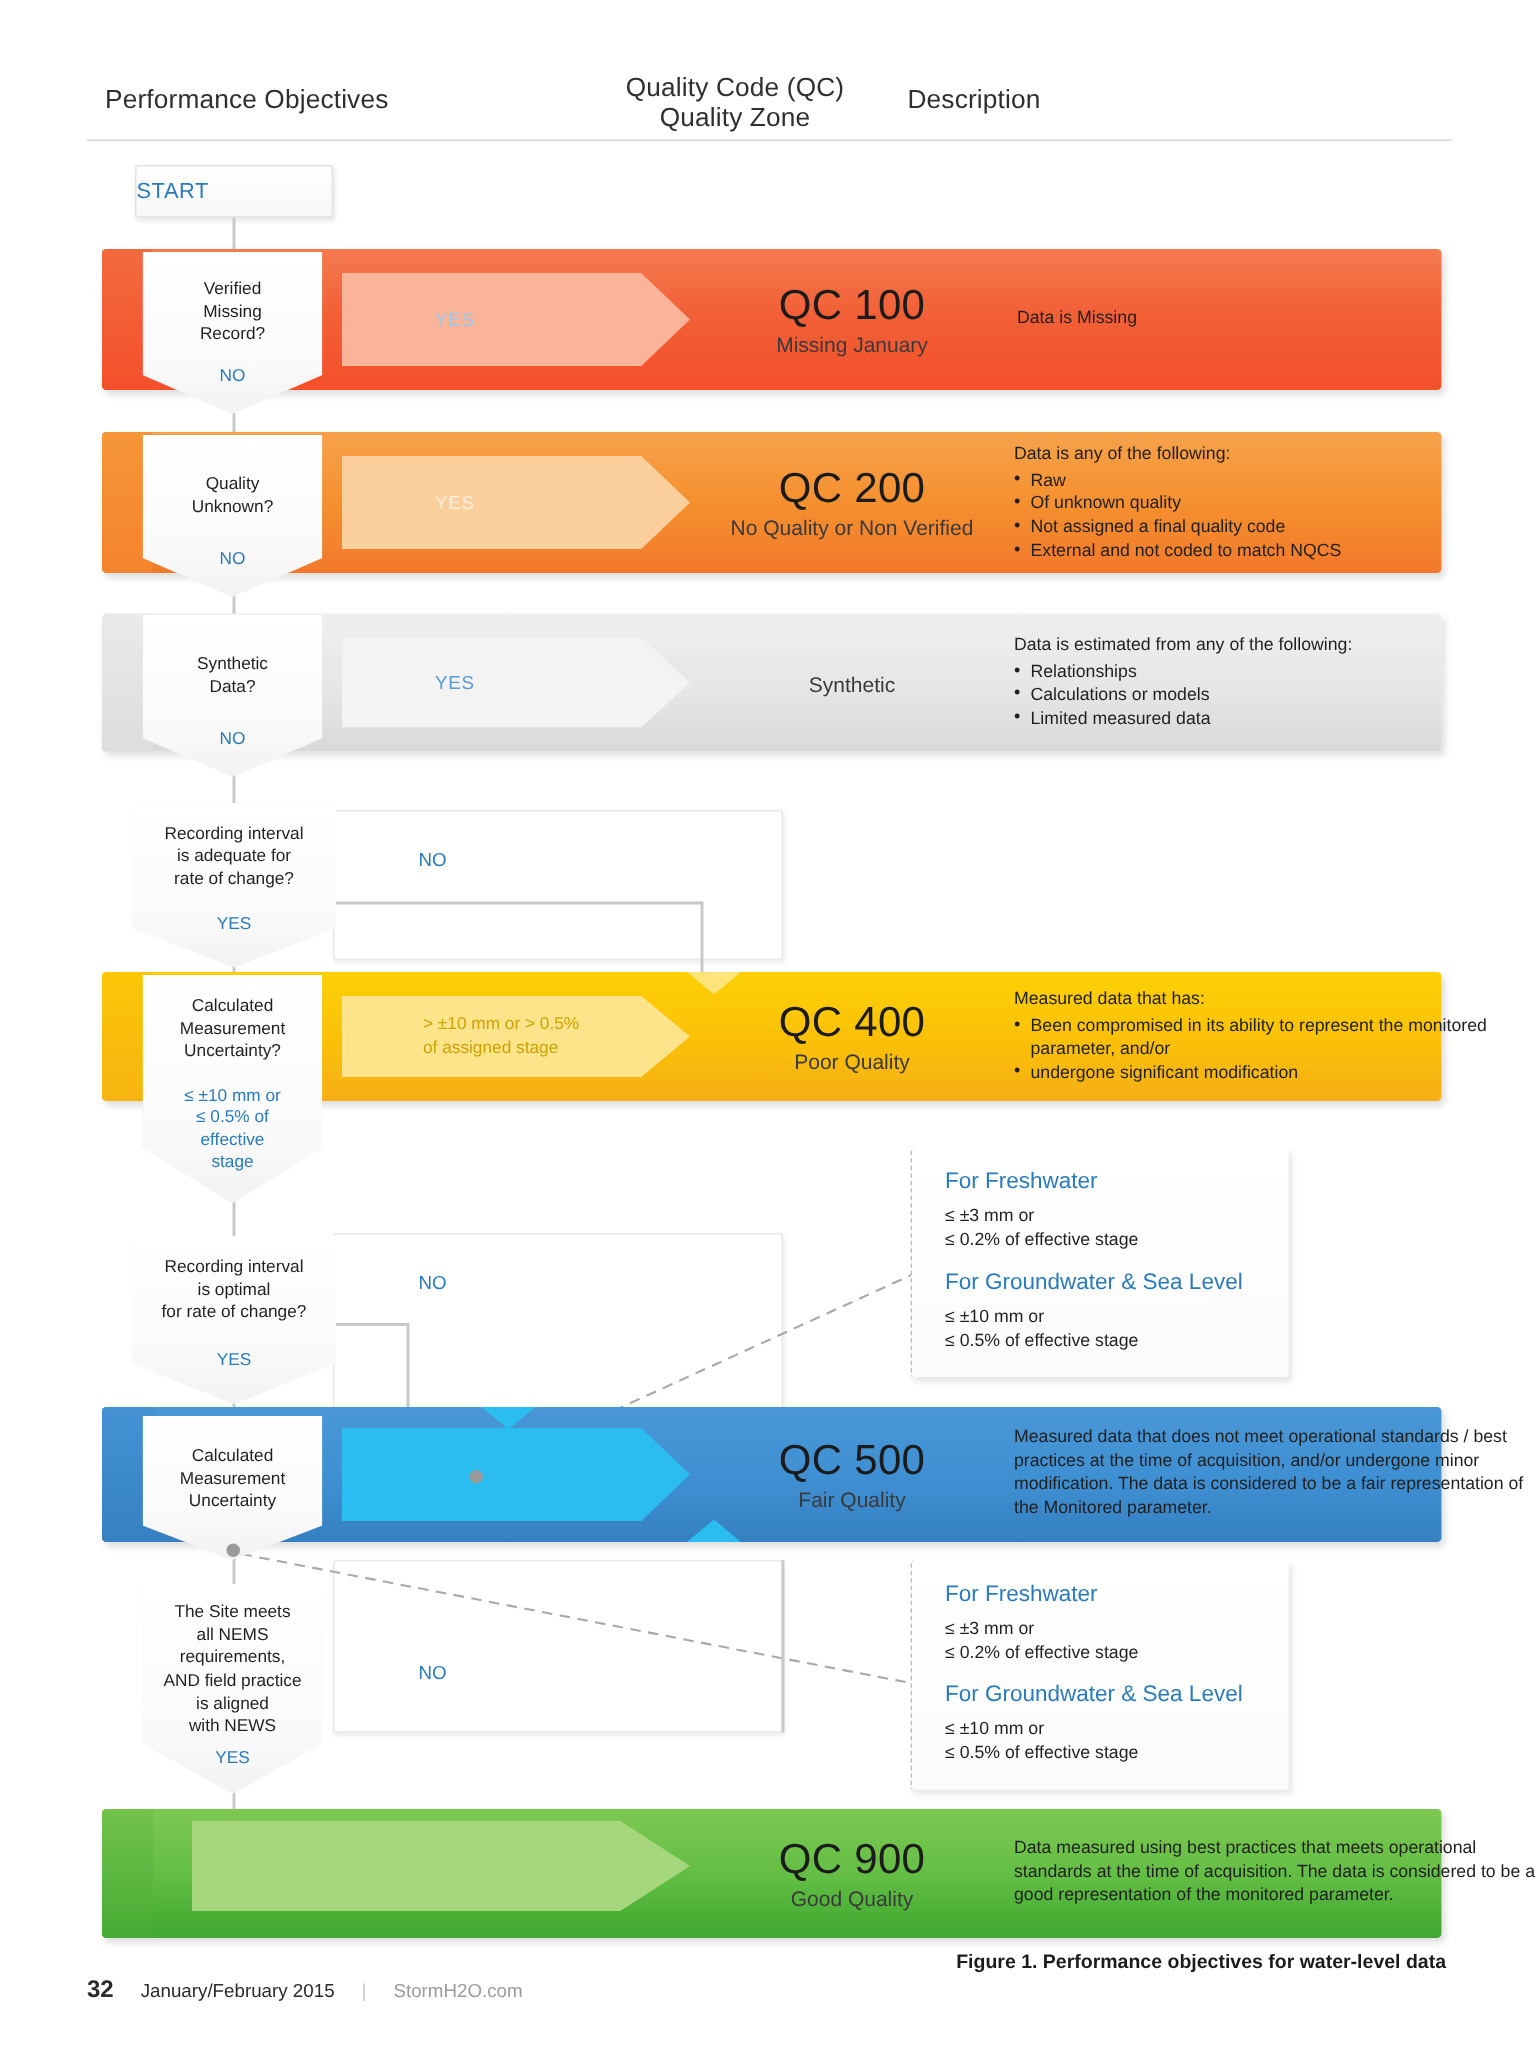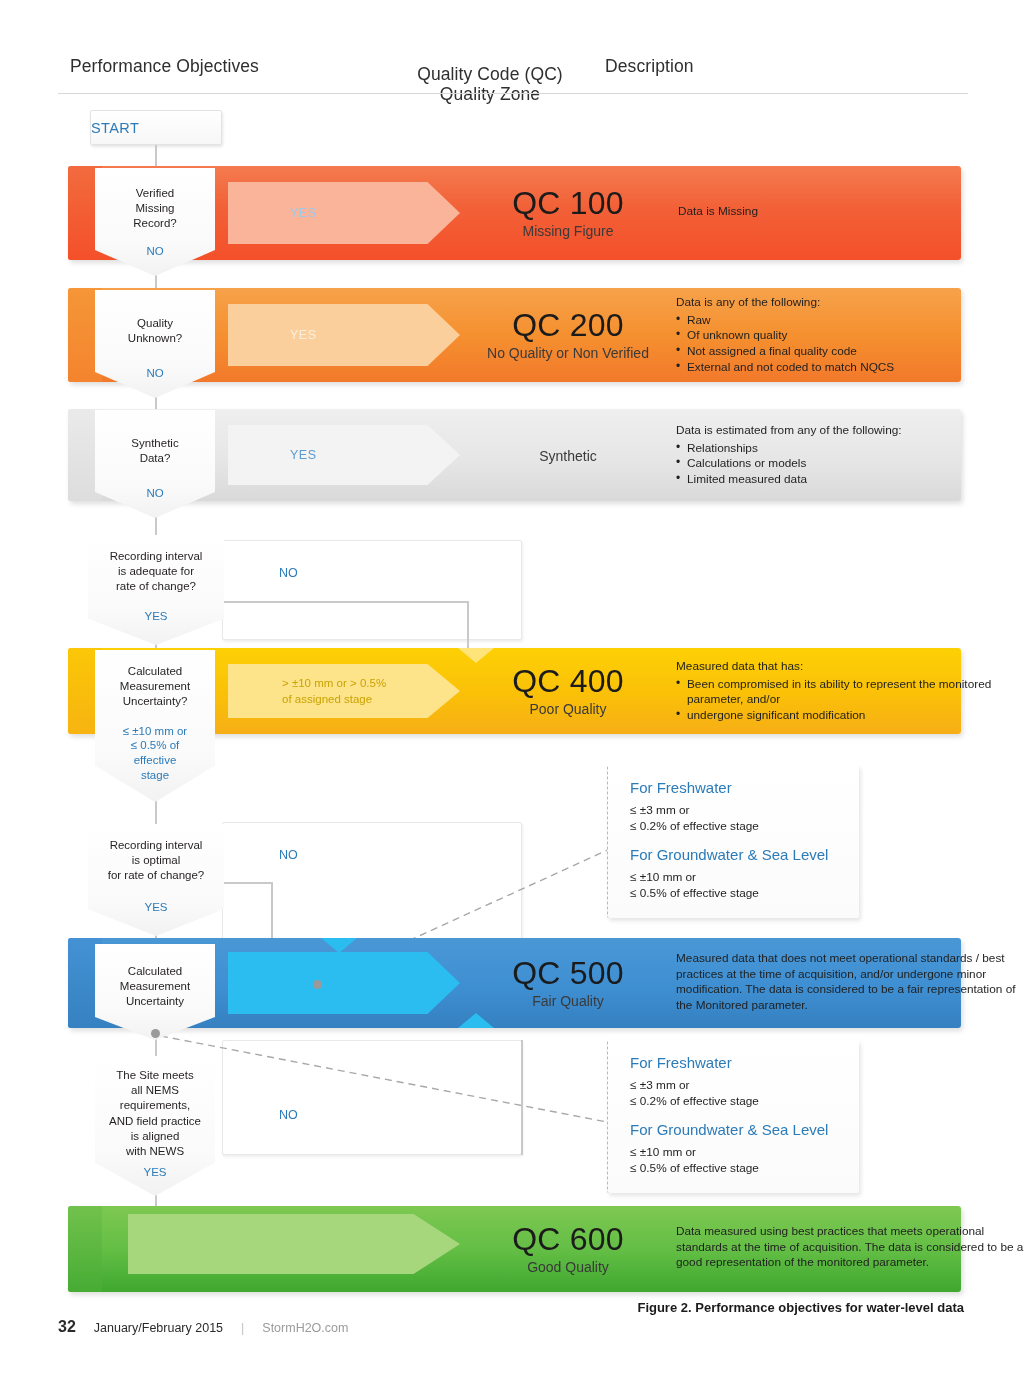--- a/index.html
+++ b/index.html
@@ -12,21 +12,21 @@
   }
   .page { position: relative; width: 1024px; height: 1375px; }
 
   
   .col-headers { position: absolute; top: 48px; left: 0; width: 1024px; height: 46px; }
   .col-h {
     position: absolute; font-size: 17.5px; color: #2f2f2f;
     font-family: "Liberation Sans", sans-serif; line-height: 1.15; letter-spacing: .1px;
   }
   .col-h.perf { left: 70px; top: 8px; }
-  .col-h.qc { left: 415px; top: 16px; text-align: center; width: 150px; }
+  .col-h.qc { left: 415px; top: 0px; text-align: center; width: 150px; }
   .col-h.desc { left: 605px; top: 8px; }
   .header-rule {
     position: absolute; left: 58px; top: 93px; width: 910px; height: 1px;
     background: #d8d8d8;
   }
 
   
   .start-box {
     position: absolute; left: 90px; top: 110px; width: 132px; height: 35px;
     background: linear-gradient(180deg,#ffffff 0%,#f7f7f7 100%);
@@ -87,21 +87,21 @@
     font-size: 12.5px; letter-spacing: .5px; padding-left: 62px;
   }
   .arrow .cond {
     font-size: 11.5px; line-height: 1.4; padding-left: 22px;
   }
   .qc-title {
     position: absolute; left: 400px; top: 50%; transform: translateY(-50%);
     width: 200px; text-align: center; z-index: 5;
   }
   .qc-title .big {
-    display: block; font-size: 32px; font-weight: 400; color: #1b1b1b;
+    display: block; font-size: 28px; font-weight: 400; color: #1b1b1b;
     letter-spacing: .2px; line-height: 1.1;
     font-family: "Liberation Sans", sans-serif;
   }
   .qc-title .sub {
     display: block; font-size: 14px; color: #3a3a3a; margin-top: 2px;
   }
   .qc-desc {
     position: absolute; left: 610px; top: 50%; transform: translateY(-50%);
     width: 350px; font-size: 11.8px; line-height: 1.33; color: #1f1f1f; z-index: 5;
   }
@@ -184,21 +184,21 @@
   <div class="conn v" style="left:155px; top:1193px; height:22px;"></div>
 
   <div class="qcbar" style="top:166px; height:94px;">
     <div class="fill" style="background:linear-gradient(180deg,#F47B4E 0%,#F26037 45%,#F4502A 100%);"></div>
     <div class="leftcap" style="background:linear-gradient(180deg,#F26B3E 0%,#F4502A 100%);"></div>
     <div class="arrow" style="background:#F9B49A;">
       <span class="yes" style="color:#9CC9EA;">YES</span>
     </div>
     <div class="qc-title">
       <span class="big">QC 100</span>
-      <span class="sub">Missing Figure</span>
+      <span class="sub">Missing January</span>
     </div>
     <div class="qc-desc">
       <span class="lead">Data is Missing</span>
     </div>
   </div>
 
   <div class="qcbar" style="top:288px; height:94px;">
     <div class="fill" style="background:linear-gradient(180deg,#F6A24B 0%,#F5902F 50%,#F2792B 100%);"></div>
     <div class="leftcap" style="background:linear-gradient(180deg,#F59638 0%,#F4842E 100%);"></div>
     <div class="arrow" style="background:#FBCF9B;">
@@ -314,21 +314,21 @@
 
   <div class="no-panel" style="left:222px; top:1040px; width:300px; height:115px;"></div>
   <div class="conn v" style="left:521px; top:1040px; height:115px;"></div>
   <div class="no-label" style="left:279px; top:1108px;">NO</div>
 
   <div class="qcbar" style="top:1206px; height:86px;">
     <div class="fill" style="background:linear-gradient(180deg,#7DC852 0%,#64BE45 50%,#3FA82F 100%);"></div>
     <div class="leftcap" style="background:linear-gradient(180deg,#72C24C 0%,#47AC34 100%);"></div>
     <div class="arrow" style="background:#A7D77C; left:60px; width:332px; top:8px; height:calc(100% - 26px);"></div>
     <div class="qc-title">
-      <span class="big">QC 600</span>
+      <span class="big">QC 900</span>
       <span class="sub">Good Quality</span>
     </div>
     <div class="qc-desc" style="left:608px; width:352px;">
       <span class="lead">Data measured using best practices that meets operational standards at the time of acquisition. The data is considered to be a good representation of the monitored parameter.</span>
     </div>
   </div>
 
   <div class="shield" style="left:95px; top:168px; height:108px; padding-top:18px;">
     <span class="q">Verified<br>Missing<br>Record?</span>
     <span class="ans" style="margin-top:12px;">NO</span>
@@ -361,21 +361,21 @@
 
   <div class="shield" style="left:95px; top:944px; height:96px; padding-top:20px;">
     <span class="q">Calculated<br>Measurement<br>Uncertainty</span>
   </div>
 
   <div class="shield" style="left:95px; top:1056px; height:140px; padding-top:12px;">
     <span class="q">The Site meets<br>all NEMS<br>requirements,<br>AND field practice<br>is aligned<br>with NEWS</span>
     <span class="ans" style="margin-top:6px;">YES</span>
   </div>
 
-  <div class="fig-cap">Figure 2. Performance objectives for water-level data</div>
+  <div class="fig-cap">Figure 1. Performance objectives for water-level data</div>
   <div class="foot">
     <span class="pg">32</span>
     <span>January/February 2015</span>
     <span class="sep">|</span>
     <span class="site">StormH2O.com</span>
   </div>
 
 </div>
 
 </body></html>

